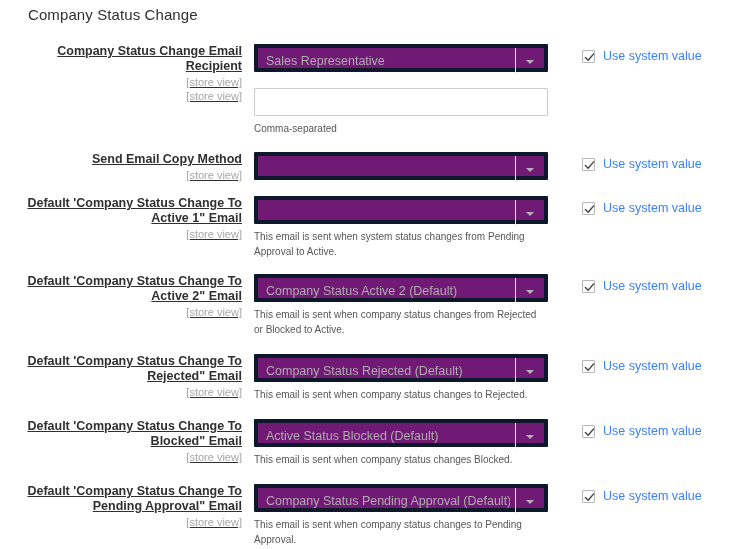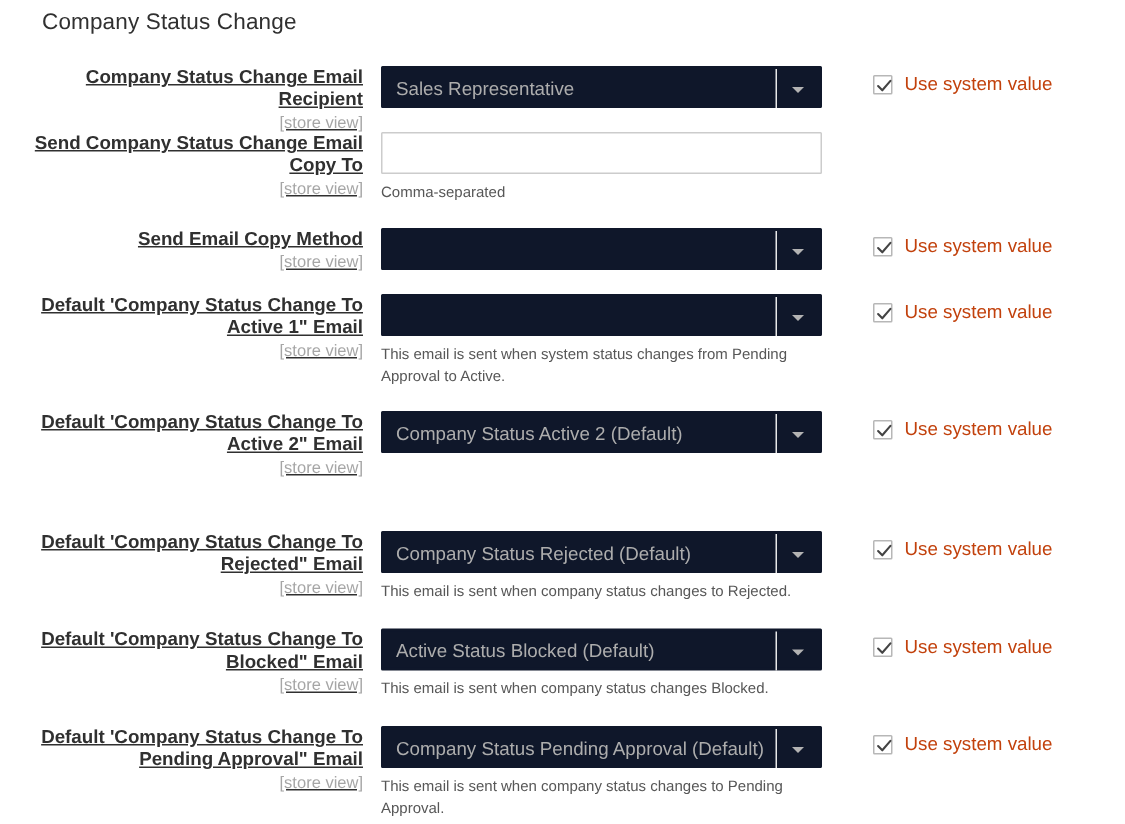--- a/index.html
+++ b/index.html
@@ -70,22 +70,22 @@
     position: absolute;
     left: 254px;
     width: 296px;
   }
 
   .select-wrap {
     position: relative;
     width: 294px;
     height: 28px;
     box-sizing: border-box;
-    background: #0f172a;
-    border: 2px solid #0f172a;
+    background: #701a75;
+    border: 4px solid #0f172a;
     border-radius: 1px;
     text-decoration: underline;
   }
   .select-wrap .select-text {
     position: absolute;
     left: 8px;
     top: 0;
     right: 34px;
     height: 26px;
     line-height: 26px;
@@ -155,21 +155,21 @@
     flex: 0 0 auto;
   }
   .cb svg {
     position: absolute;
     left: 1px;
     top: 1px;
   }
   .system-value .sv-label {
     margin-left: 8px;
     font-size: 12.5px;
-    color: #c2410c;
+    color: #3b82f6;
     line-height: 13px;
   }
 </style>
 </head>
 <body>
 
 <div class="section">
 
   <div class="section-title">Company Status Change</div>
 
@@ -187,21 +187,21 @@
         <div class="system-value" style="top: 6px;">
           <span class="cb">
             <svg width="11" height="11" viewBox="0 0 11 11">
               <path d="M1.4 5.4 L4.2 8.2 L9.6 1.9" fill="none" stroke="#444444" stroke-width="1.4" stroke-linecap="round" stroke-linejoin="round"></path>
             </svg>
           </span>
           <span class="sv-label">Use system value</span>
         </div>
       </div>
       <div class="field-row" style="position: absolute; left: 0px; top: 52px;">
-        <div class="field-label"><span>Send Company Status Change Email Copy To</span><span class="store-scope">[store view]</span></div>
+        <div class="field-label"><span class="store-scope">[store view]</span></div>
         <div class="field-control"><input type="text" class="text-input" value="" style=""><div class="field-note">Comma-separated</div></div>
       </div>
       <div class="field-row" style="position: absolute; left: 0px; top: 116px;">
         <div class="field-label"><span>Send Email Copy Method</span><span class="store-scope">[store view]</span></div>
         <div class="field-control">
           <div class="select-wrap">
             <span class="select-arrowbox">
               <span class="tri"></span>
             </span>
           </div>
@@ -236,20 +236,21 @@
       </div>
       <div class="field-row" style="position: absolute; left: 0px; top: 238px;">
         <div class="field-label"><span>Default 'Company Status Change To Active 2" Email</span><span class="store-scope">[store view]</span></div>
         <div class="field-control">
           <div class="select-wrap">
             <span class="select-text">Company Status Active 2 (Default)</span>
             <span class="select-arrowbox">
               <span class="tri"></span>
             </span>
           </div>
+          <div class="field-note">This email is sent when company status changes from Rejected or Blocked to Active.</div>
         </div>
         <div class="system-value" style="top: 6px;">
           <span class="cb">
             <svg width="11" height="11" viewBox="0 0 11 11">
               <path d="M1.4 5.4 L4.2 8.2 L9.6 1.9" fill="none" stroke="#444444" stroke-width="1.4" stroke-linecap="round" stroke-linejoin="round"></path>
             </svg>
           </span>
           <span class="sv-label">Use system value</span>
         </div>
       </div>

